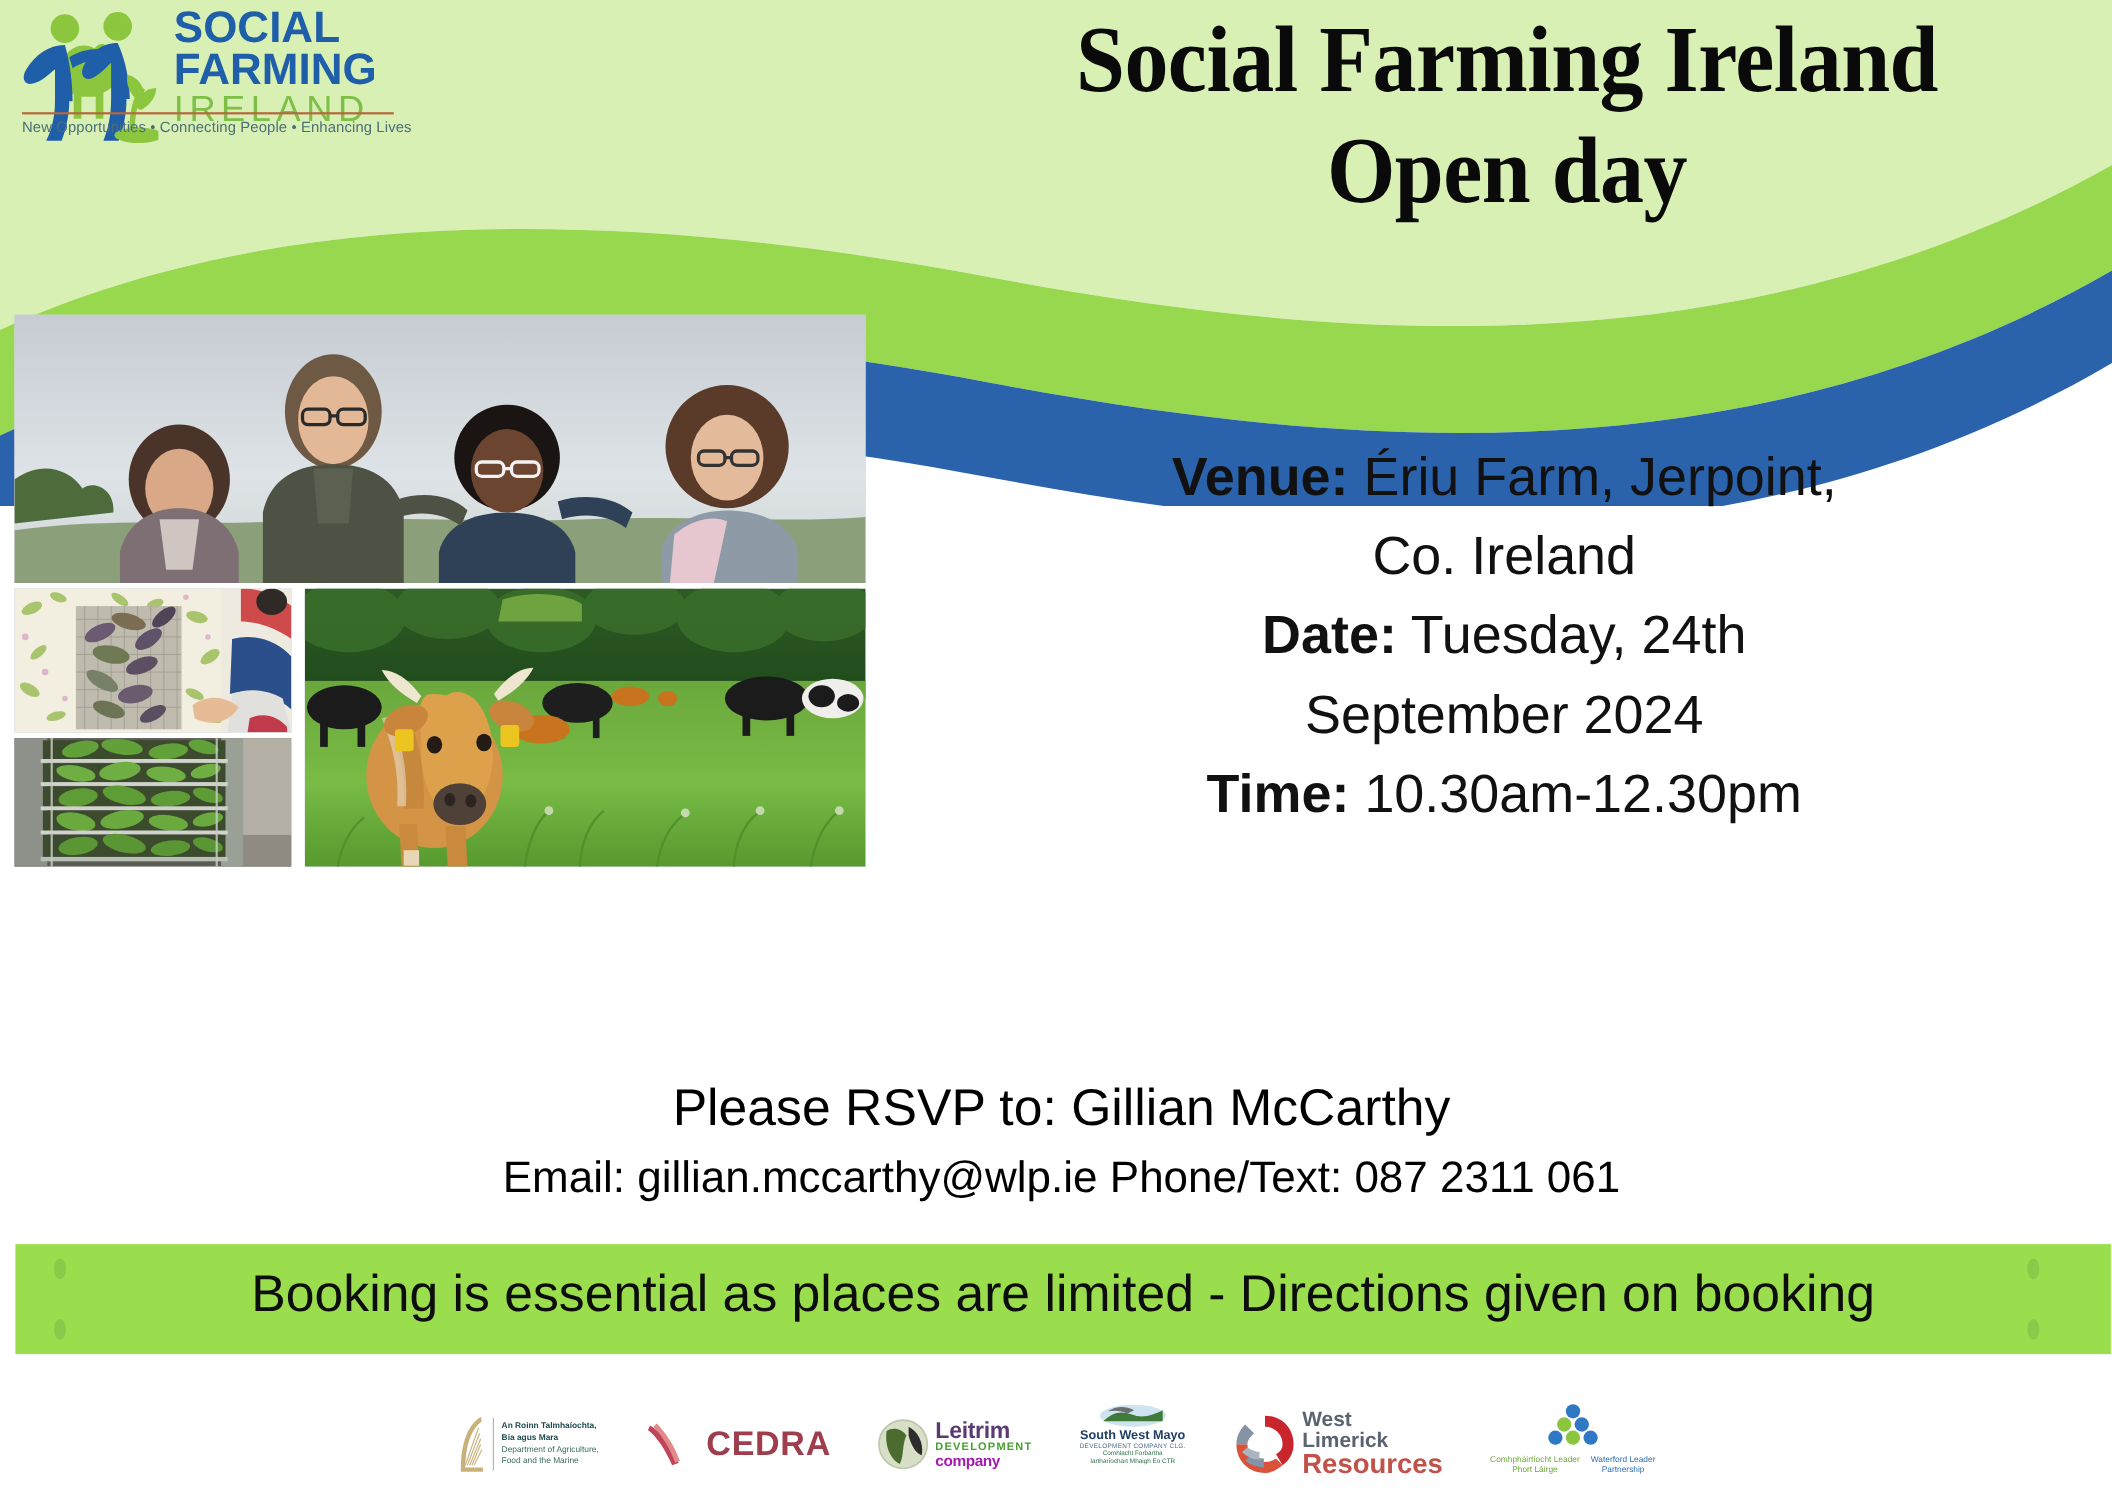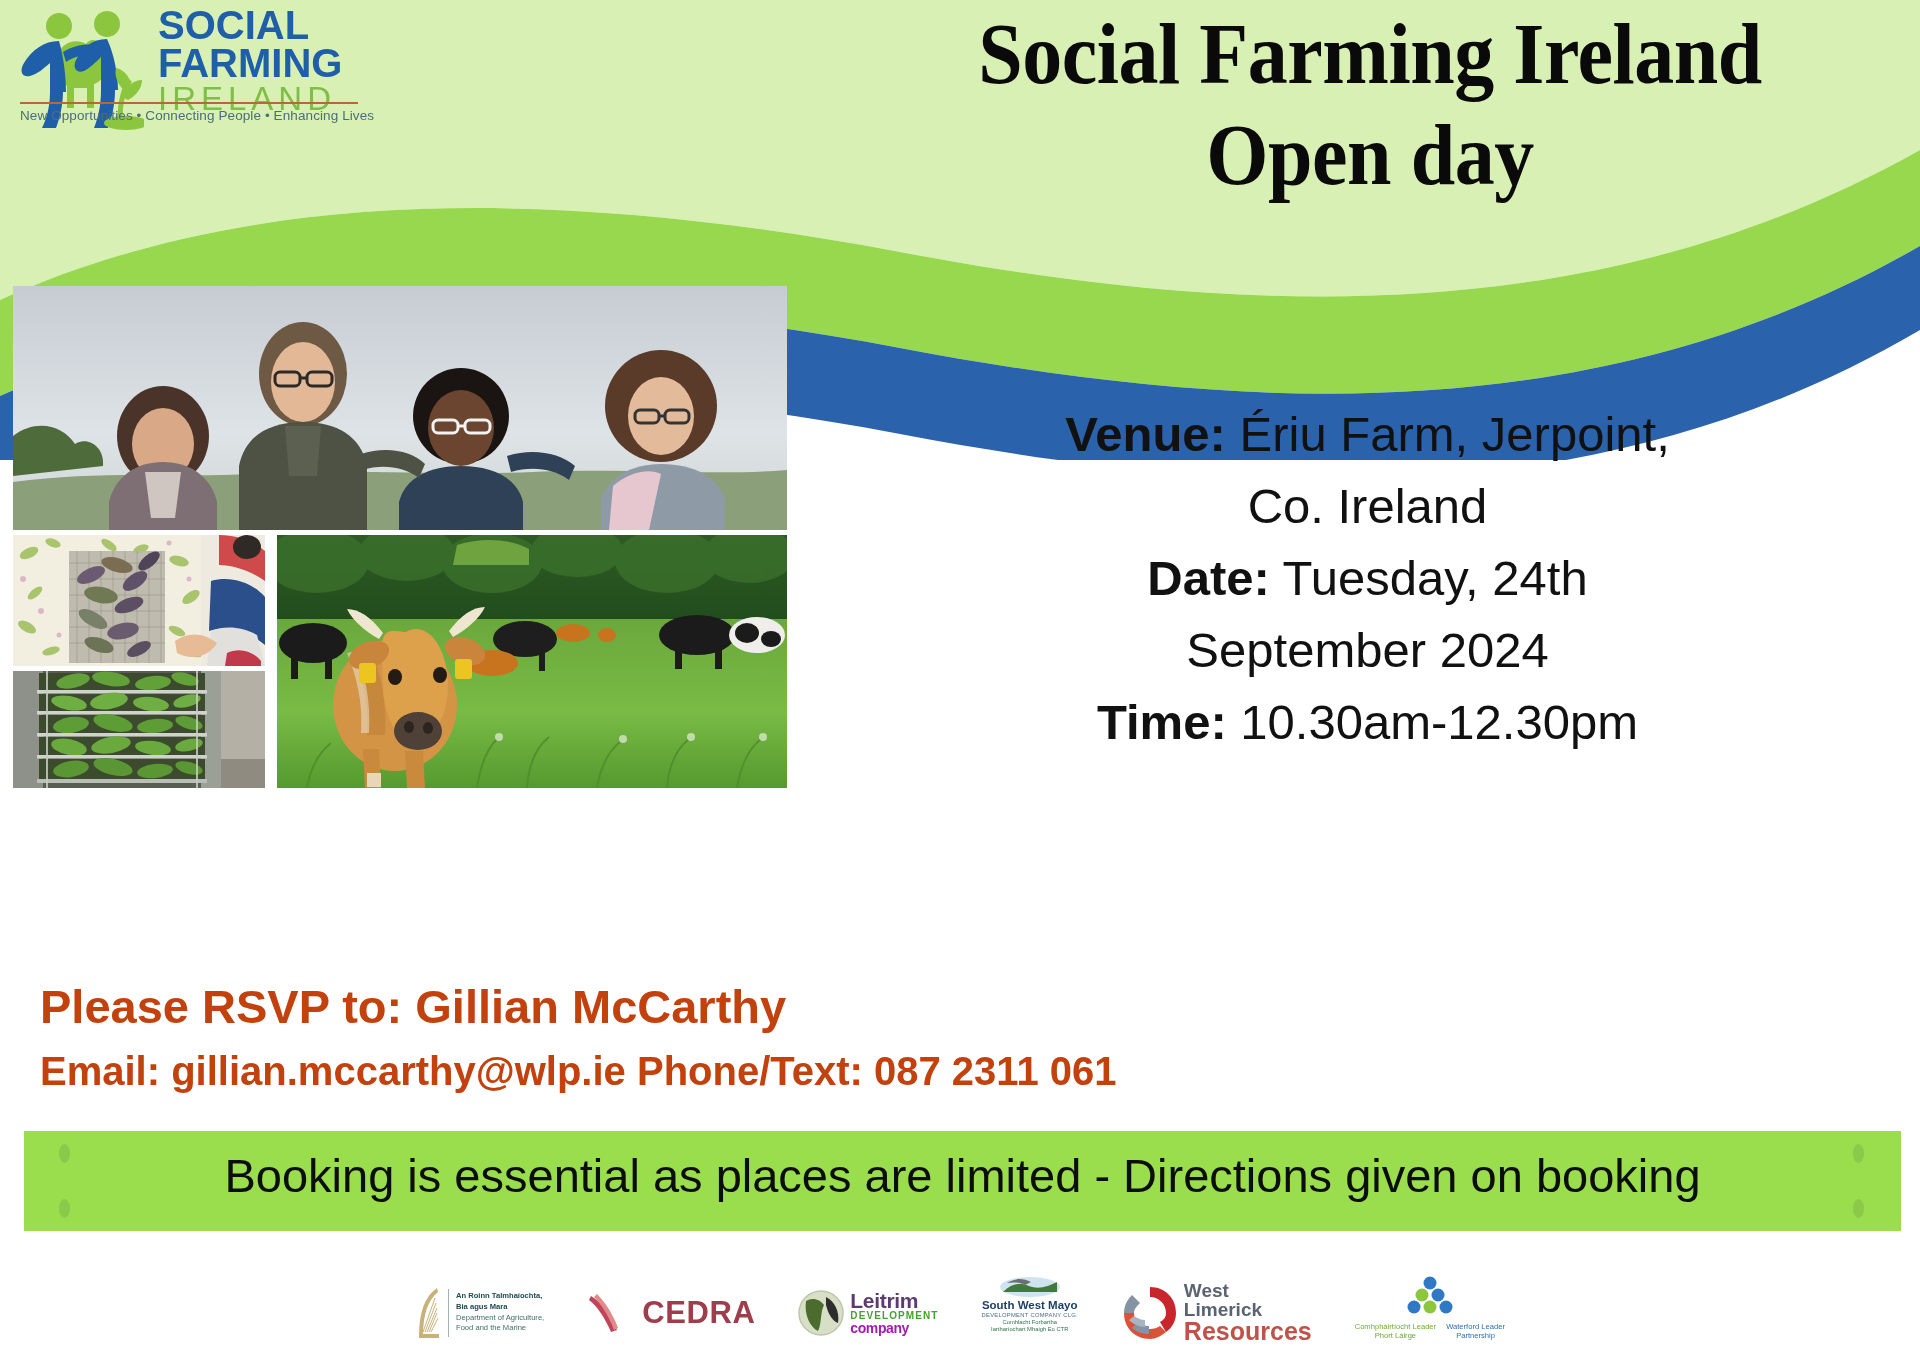--- a/index.html
+++ b/index.html
@@ -123,42 +123,43 @@
     font-family: "Liberation Sans", sans-serif;
   }
   .details b { font-weight: bold; }
 
   
   .rsvp {
     position: absolute;
     left: 40px;
     top: 978px;
     width: 1850px;
-    text-align: left;
-    font-weight: bold;
-    color: #c2410c;
+    text-align: center;
+    font-weight: normal;
+    color: #000000;
   }
   .rsvp-line1 {
     font-size: 47px;
     line-height: 1.22;
   }
   .rsvp-line2 {
     font-size: 40px;
     line-height: 1.22;
     margin-top: 12px;
   }
 
   
   .banner {
     position: absolute;
-    left: 24px;
+    left: 14px;
     top: 1131px;
     width: 1877px;
     height: 100px;
     background: #9ade4d;
+    padding-left: 28px;
   }
   .banner-text {
     position: absolute;
     left: 0; right: 0;
     top: 17px;
     text-align: center;
     font-size: 47px;
     color: #0d0d0d;
     white-space: nowrap;
   }

